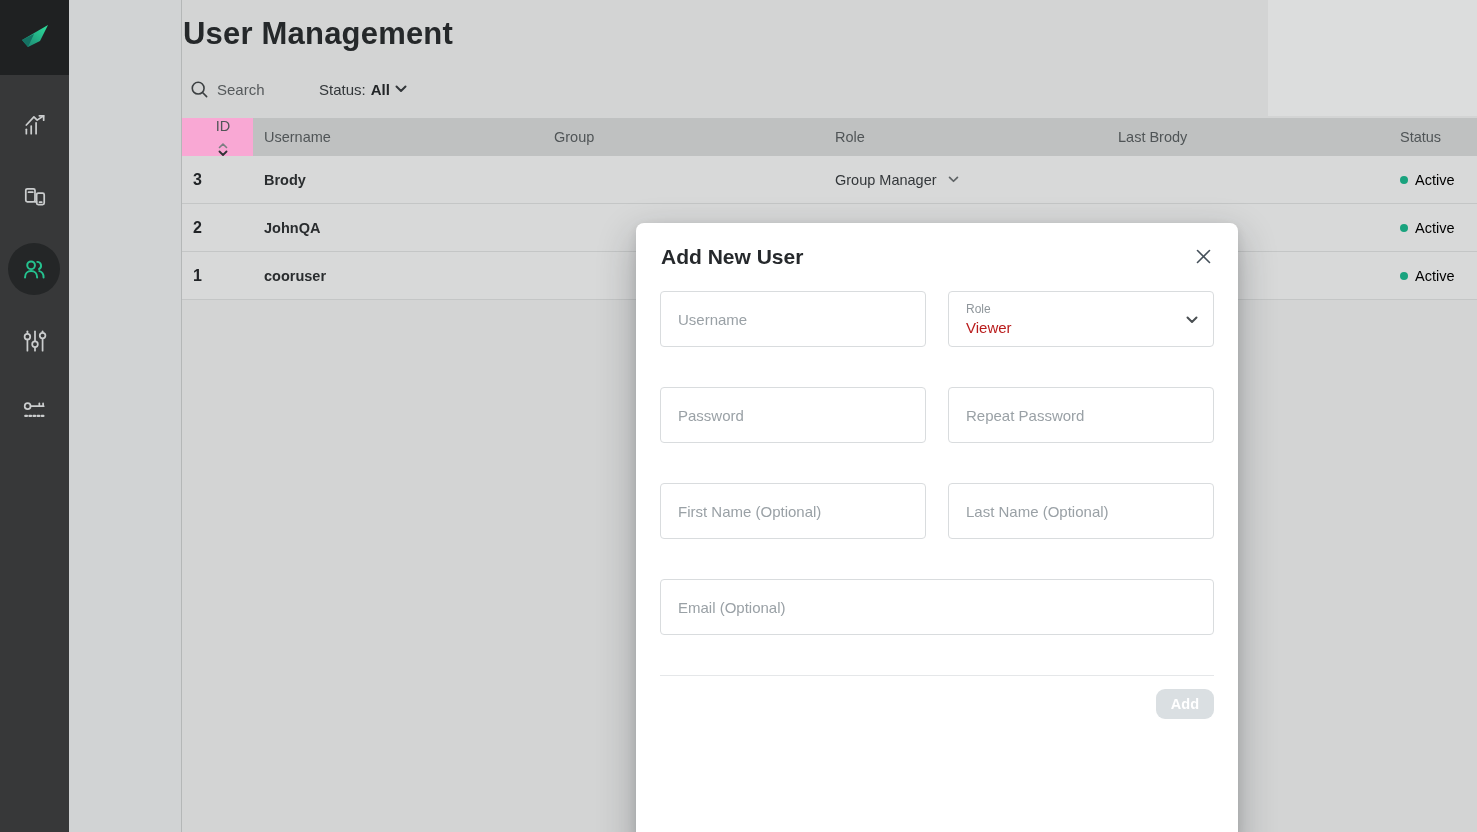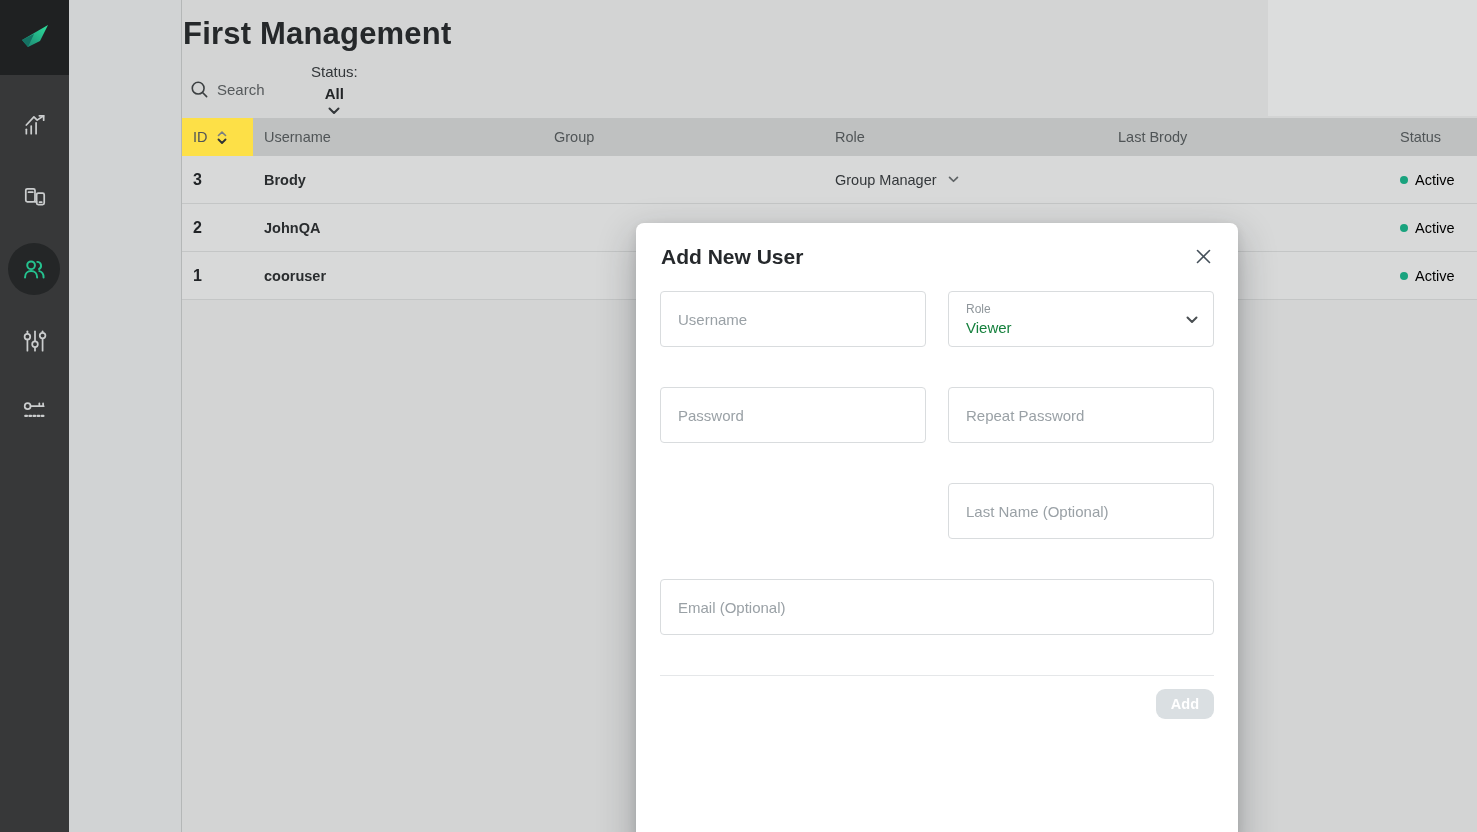--- a/index.html
+++ b/index.html
@@ -19,30 +19,30 @@
 
   .sheen { position:absolute; left:1268px; top:0; width:209px; height:116px; background:rgba(255,255,255,0.22); z-index:0; }
 
   
   .page-title { position:absolute; left:183px; top:16px; font-size:31px; font-weight:bold; color:#25282a; letter-spacing:.2px; z-index:2; }
   .toolbar { position:absolute; left:190px; top:77px; height:24px; display:flex; align-items:center; z-index:2; }
   .search-box { display:flex; align-items:center; gap:8px; cursor:text; }
   .search-box svg { stroke:#3c4042; fill:none; stroke-width:1.7; stroke-linecap:round; }
   .search-input { border:none; background:transparent; outline:none; font-size:15px; color:#55595b; width:90px; font-family:"Liberation Sans",sans-serif; }
   .search-input::placeholder { color:#55595b; opacity:1; }
-  .status-filter { display:flex; align-items:center; gap:5px; margin-left:4px; font-size:15px; color:#33373a; cursor:pointer;flex-direction:column; }
+  .status-filter { display:flex; align-items:center; gap:5px; margin-left:12px; font-size:15px; color:#33373a; cursor:pointer; }
   .status-filter b { color:#222527; }
   .chev { stroke:#33373a; fill:none; stroke-width:2; stroke-linecap:round; stroke-linejoin:round; }
 
   
   .table { position:absolute; left:182px; top:118px; width:1295px; z-index:2; }
   .thead, .trow { display:grid; grid-template-columns:71px 290px 281px 283px 282px 1fr; align-items:center; }
   .thead { height:38px; background:#bfc1c1; font-size:14.5px; color:#50555  7; color:#505557; }
   .th { padding-left:11px; display:flex; align-items:center; gap:9px; height:100%; }
-  .th-id { background:#fde047; }
+  .th-id { background:#f9a8d4;flex-direction:column; }
   .sort { display:flex; flex-direction:column; gap:1px; }
   .sort svg { display:block; }
   .trow { height:48px; background:#d8d9d9; border-bottom:1px solid #c4c6c6; }
   .td { padding-left:11px; display:flex; align-items:center; }
   .td-id { font-size:16px; font-weight:600; color:#212427; }
   .td-user { font-size:14.5px; font-weight:600; color:#2a2d2f; }
   .role-dd { display:flex; align-items:center; gap:11px; font-size:14.5px; color:#33373a; cursor:pointer; }
   .role-dd .chev { stroke:#5f6466; }
   .status-dot { width:8px; height:8px; border-radius:50%; background:#19a37e; margin-right:7px; flex:none; }
   .td-status { font-size:14.5px; color:#000000; }
@@ -54,21 +54,21 @@
   .modal-close { position:absolute; right:24px; top:22px; width:22px; height:22px; border:none; background:transparent; cursor:pointer; display:flex; align-items:center; justify-content:center; padding:0; }
   .modal-close svg { stroke:#45505a; stroke-width:1.6; stroke-linecap:round; }
   .mf { position:absolute; width:266px; height:56px; border:1px solid #d9dcde; border-radius:4px; background:#fff; }
   input.mf { padding:0 17px; font-size:15px; color:#2c3134; outline:none; font-family:"Liberation Sans",sans-serif; }
   input.mf::placeholder { color:#9aa1a6; opacity:1; }
   .col-l { left:24px; } .col-r { left:312px; }
   .r1 { top:68px; } .r2 { top:164px; } .r3 { top:260px; } .r4 { top:356px; }
   .mf-full { width:554px; }
   .role-select { cursor:pointer; padding:10px 17px 0 17px; }
   .role-select .lbl { display:block; font-size:12px; color:#8f969b; margin-bottom:3px; }
-  .role-select .val { display:block; font-size:15px; color:#15803d; }
+  .role-select .val { display:block; font-size:15px; color:#b91c1c; }
   .role-select .chev { position:absolute; right:15px; top:24px; stroke:#4a4f52; }
   .modal-divider { position:absolute; left:24px; top:452px; width:554px; height:1px; background:#e5e7e9; }
   .add-btn { position:absolute; right:24px; top:466px; height:30px; padding:0 15px; background:#dadfe2; border:none; border-radius:9px;
              color:#ffffff; font-size:14.5px; font-weight:bold; font-family:"Liberation Sans",sans-serif; cursor:default; }
 </style>
 </head>
 <body>
 
 <div class="sheen"></div>
 <div class="subrail"></div>
@@ -133,21 +133,21 @@
       <line x1="8" y1="7.5" x2="20" y2="7.5"></line>
       <line x1="16" y1="7.5" x2="16" y2="5"></line>
         <line x1="19.5" y1="7.5" x2="19.5" y2="5"></line>
       <g stroke-width="2" stroke-dasharray="1.6 2.2">
           <line x1="3" y1="16.5" x2="21" y2="16.5"></line>
         </g>
     </svg>
   </div>
 </aside>
 
-<h1 class="page-title">First Management</h1>
+<h1 class="page-title">User Management</h1>
 
 <div class="toolbar">
   <span class="search-box">
     <svg width="19" height="19" viewBox="0 0 20 20">
       <circle cx="8.6" cy="8.6" r="6.2"></circle>
         <line x1="13.2" y1="13.2" x2="17.5" y2="17.5"></line>
     </svg>
     <input class="search-input" placeholder="Search" style="">
   </span>
   <span class="status-filter">
@@ -248,19 +248,20 @@
     <span class="lbl">Role</span>
     <span class="val">Viewer</span>
     <svg class="chev" width="12" height="8" viewBox="0 0 12 8">
         <polyline points="1.5,1.5 6,6 10.5,1.5"></polyline>
       </svg>
   </div>
 
   <input class="mf col-l r2" type="password" placeholder="Password" style="">
   <input class="mf col-r r2" type="password" placeholder="Repeat Password" style="">
 
+  <input class="mf col-l r3" placeholder="First Name (Optional)" style="">
   <input class="mf col-l r4 mf-full" placeholder="Email (Optional)" style="">
 
   <input class="mf col-r r3" placeholder="Last Name (Optional)" style="">
 
   <div class="modal-divider"></div>
   <button class="add-btn">Add</button>
 </div>
 
 </body></html>

